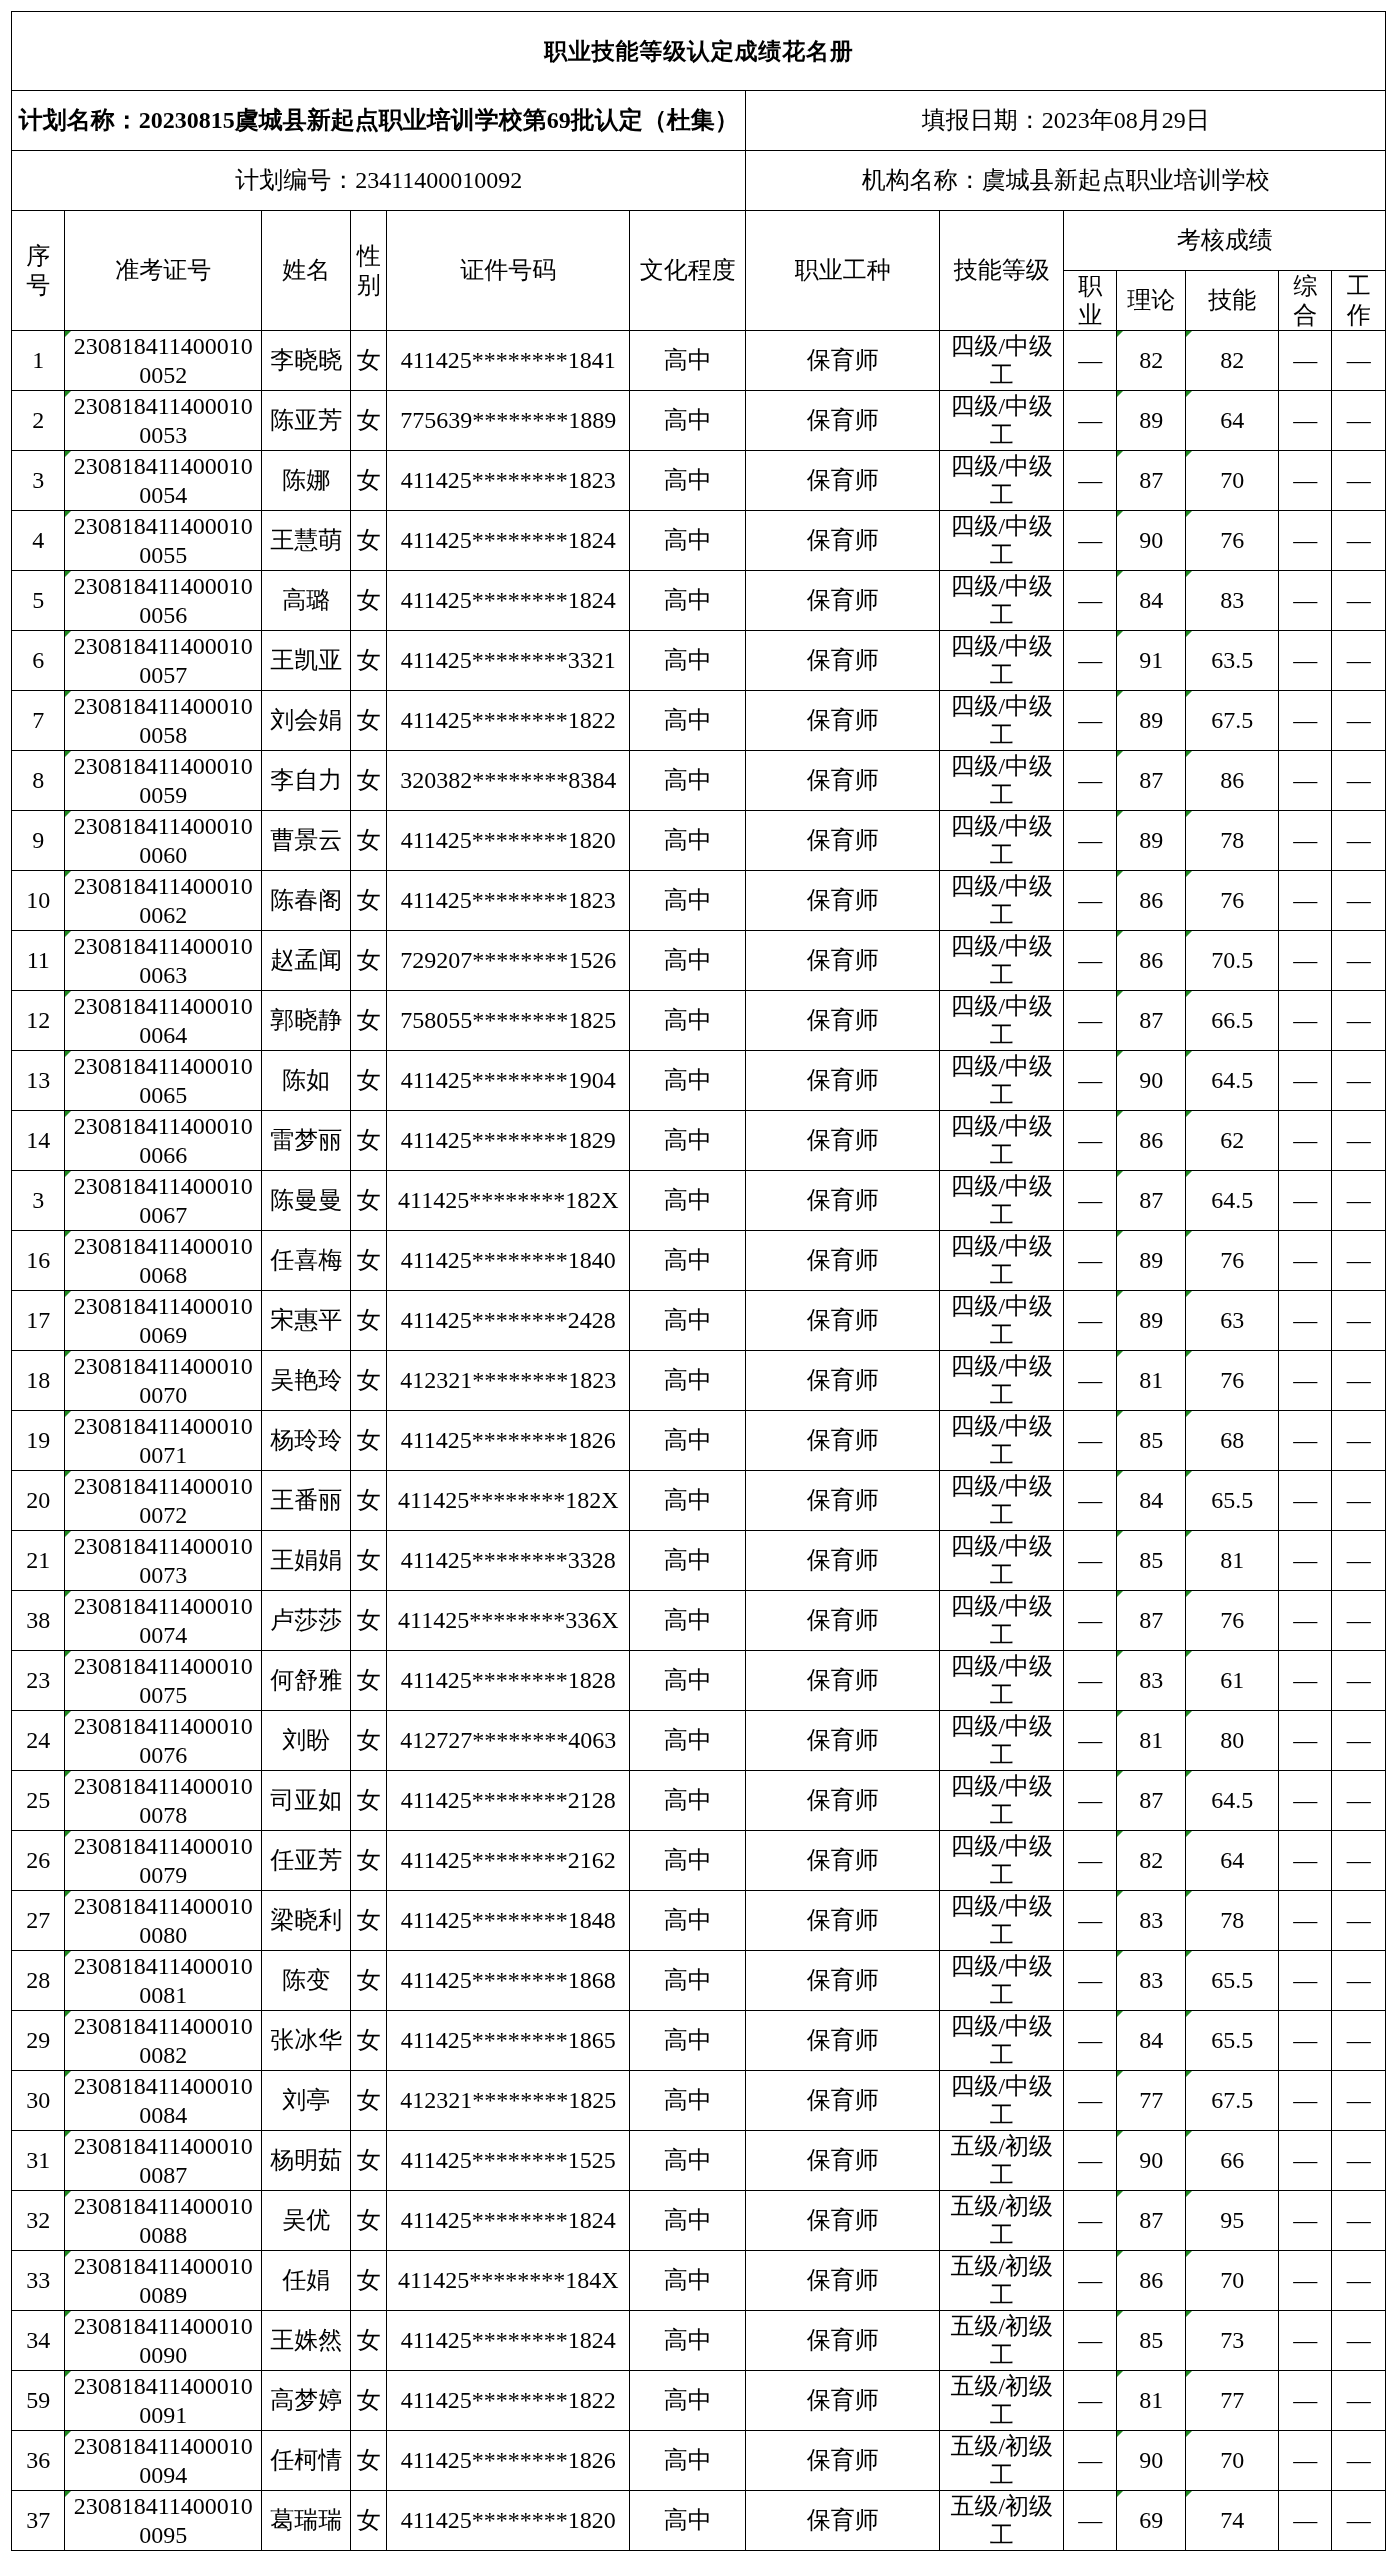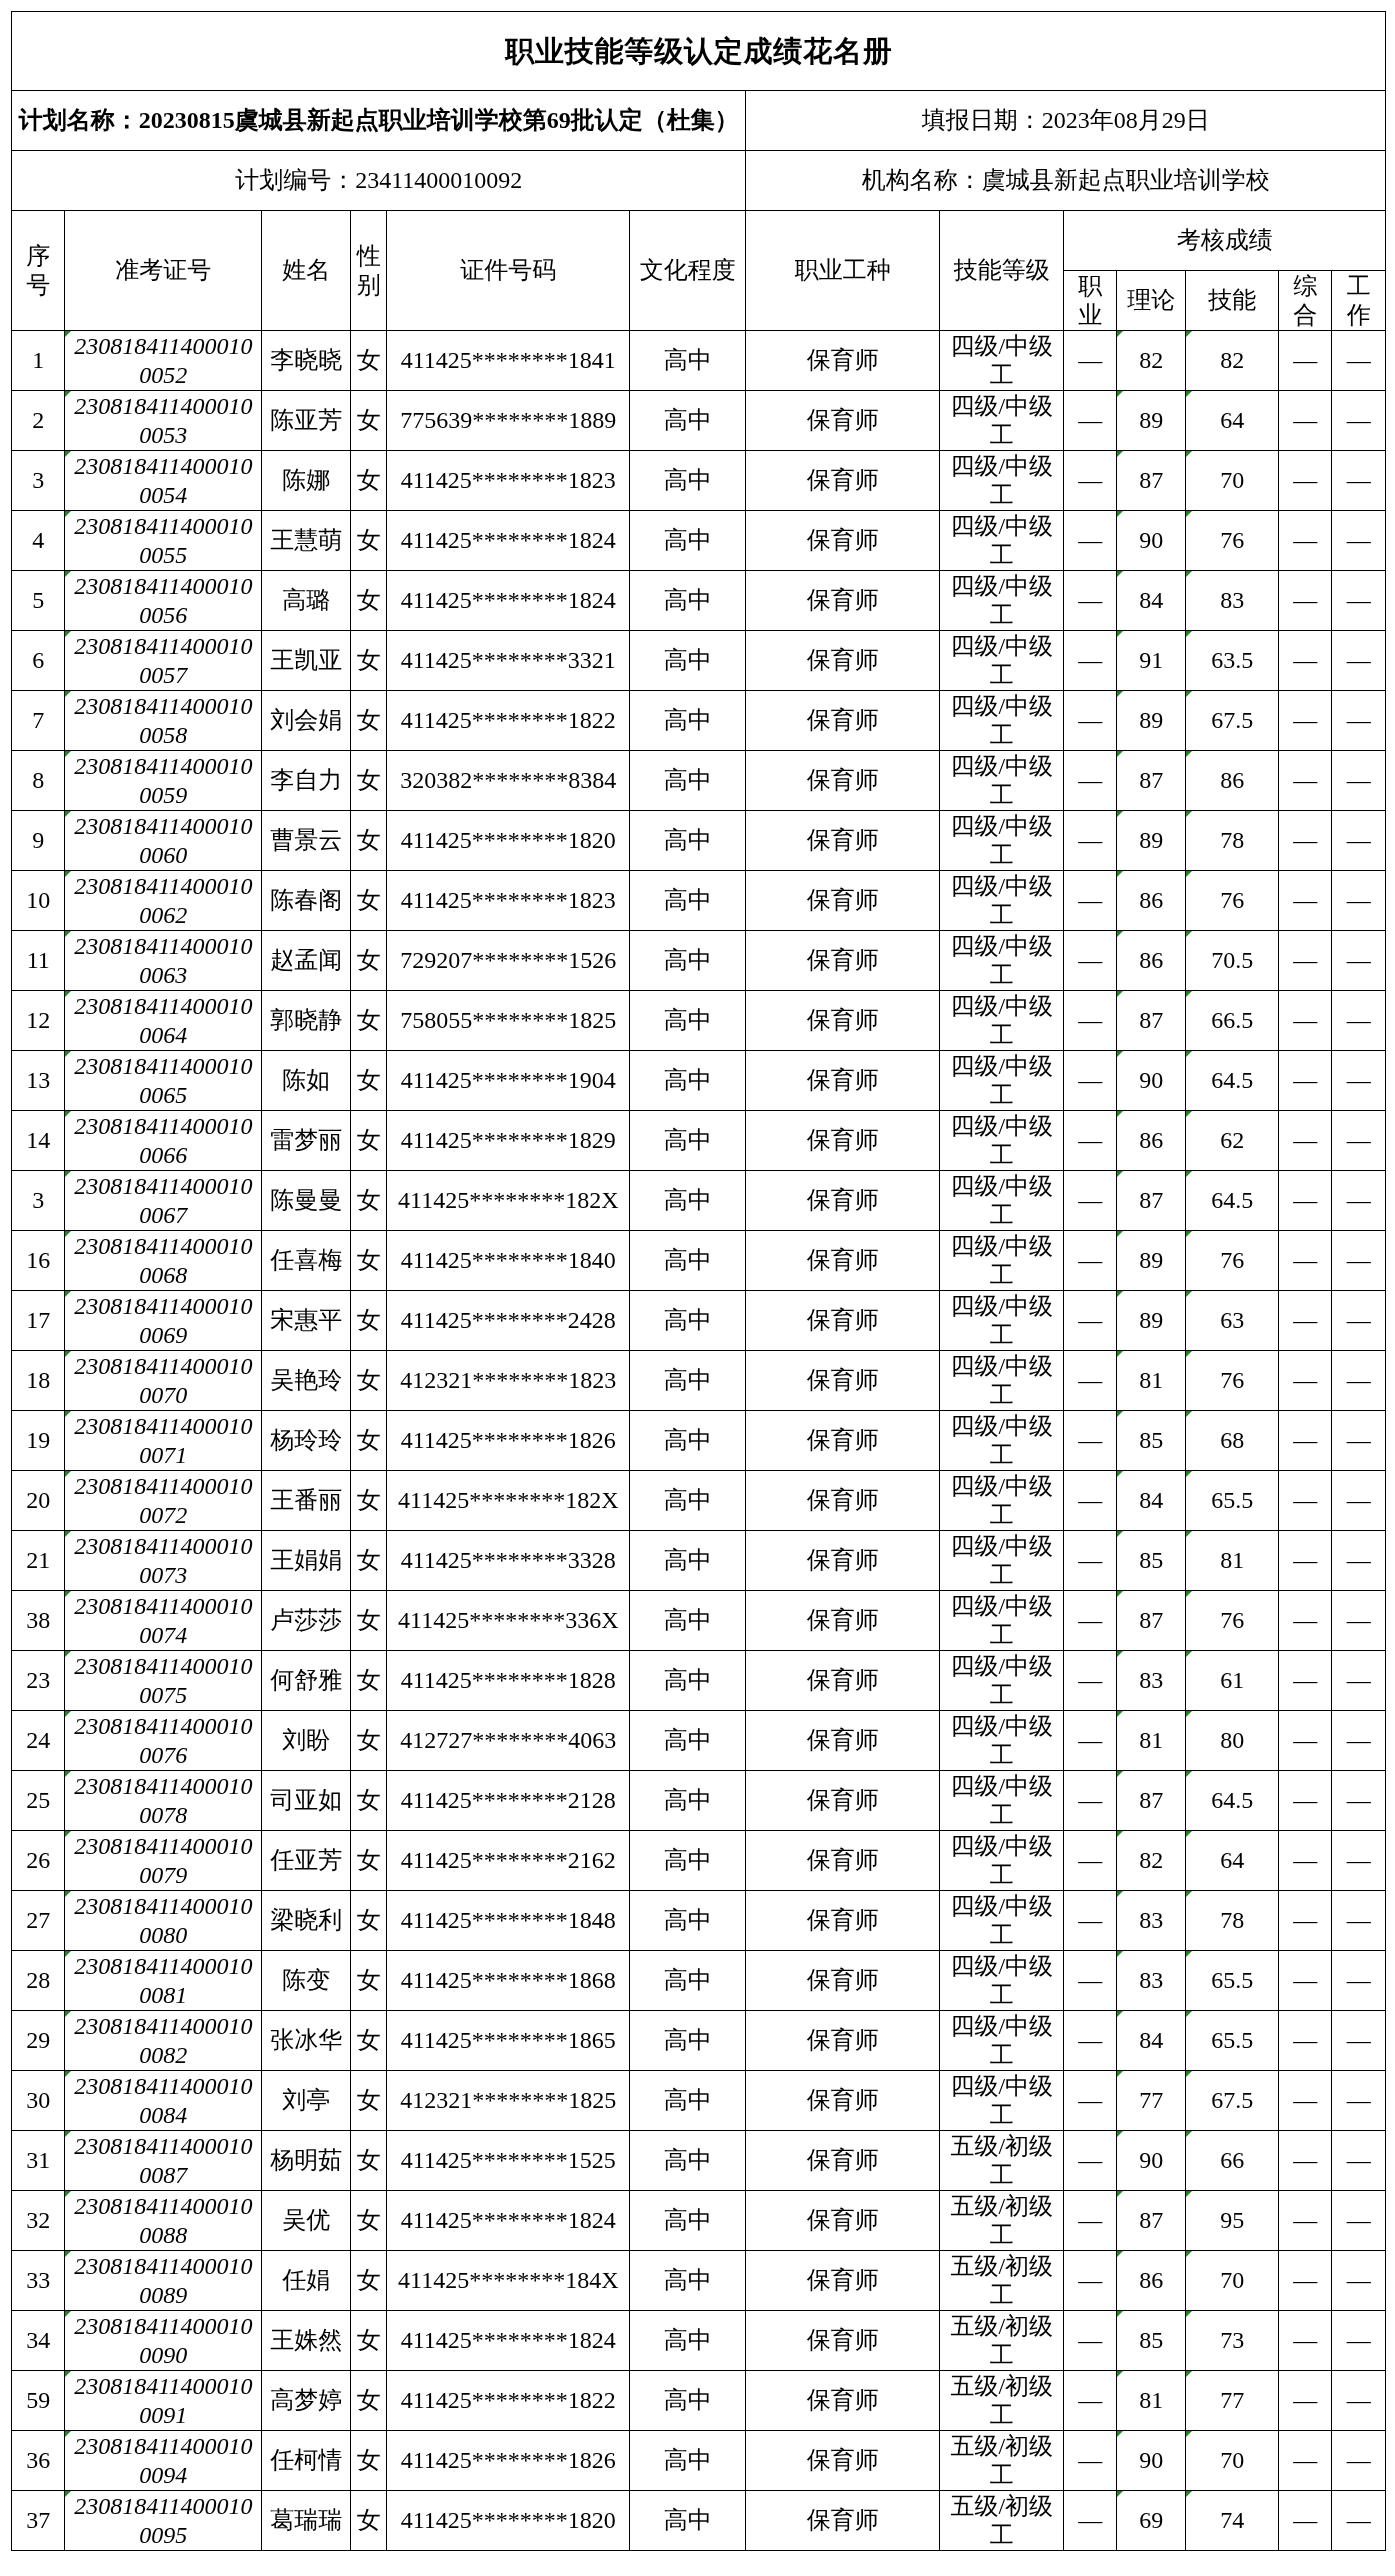--- a/index.html
+++ b/index.html
@@ -13,28 +13,28 @@
   }
   table.roster td {
     border: 1.5px solid #000000;
     text-align: center; vertical-align: middle;
     font-size: 24px; line-height: 29px;
     padding: 0 3px; position: relative; overflow: hidden;
   }
   tr.title-row td {
     height: 78px;
     font-family: "Liberation Sans", "DejaVu Sans", sans-serif;
-    font-weight: bold; font-size: 29px; letter-spacing: 0.8px;
+    font-weight: bold; font-size: 23px; letter-spacing: 0.8px;
   }
   tr.info-row td { height: 59px; }
   tr.head-row td { height: 59px; }
   tr.data-row td { height: 59px; }
   td.left  { text-align: left;  padding-left: 4.5px; font-weight: bold; }
   td.right { text-align: right; padding-right: 4.5px; }
-  td.idc { word-break: break-all; font-style: italic; }
+  td.idc { word-break: break-all; }
   td.flag::before {
     content: ""; position: absolute; left: 0; top: 0;
     border-top: 6px solid #1e8a1e; border-right: 6px solid transparent;
   }
 </style>
 </head>
 <body>
 
 <table class="roster">
   <colgroup>

